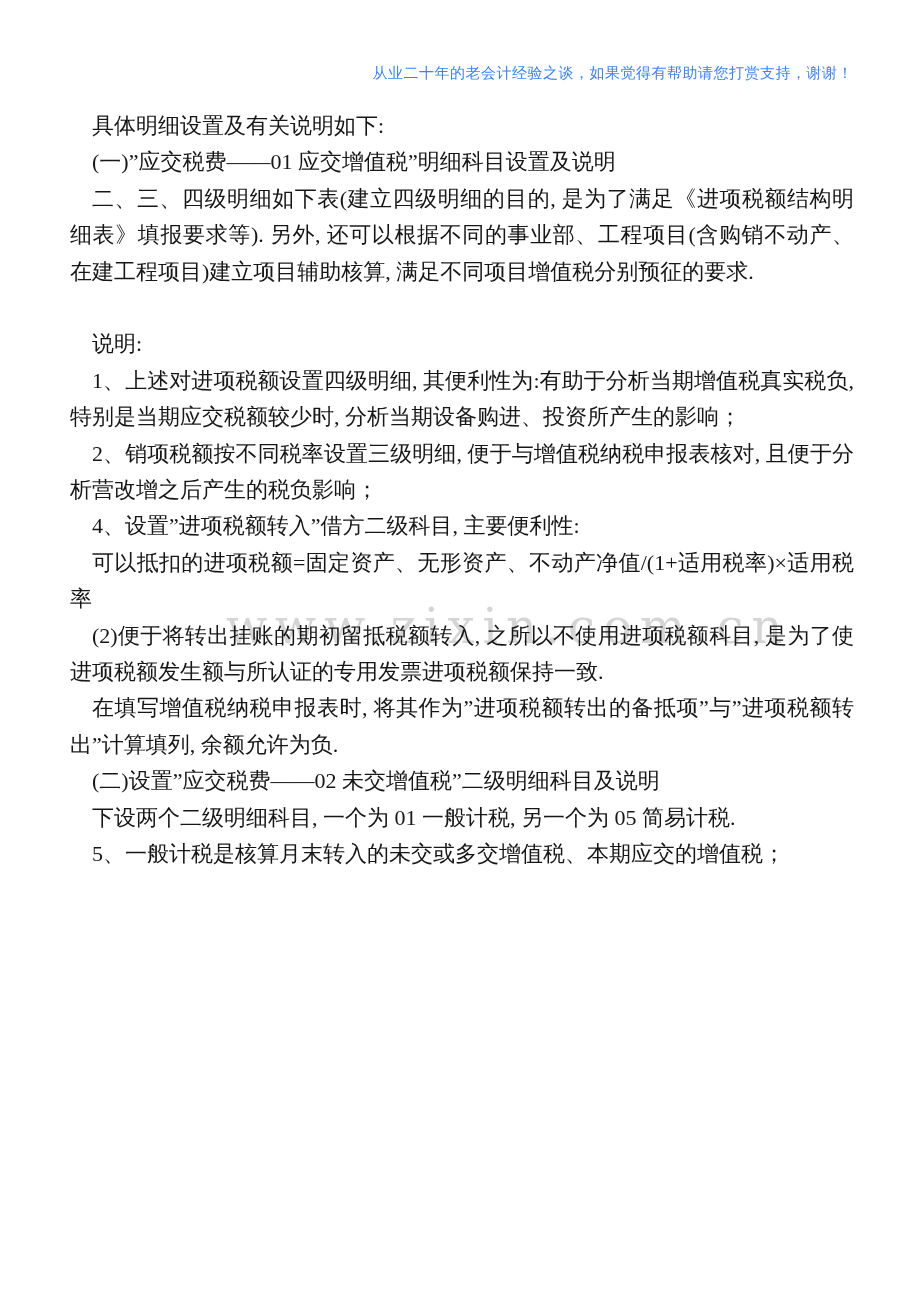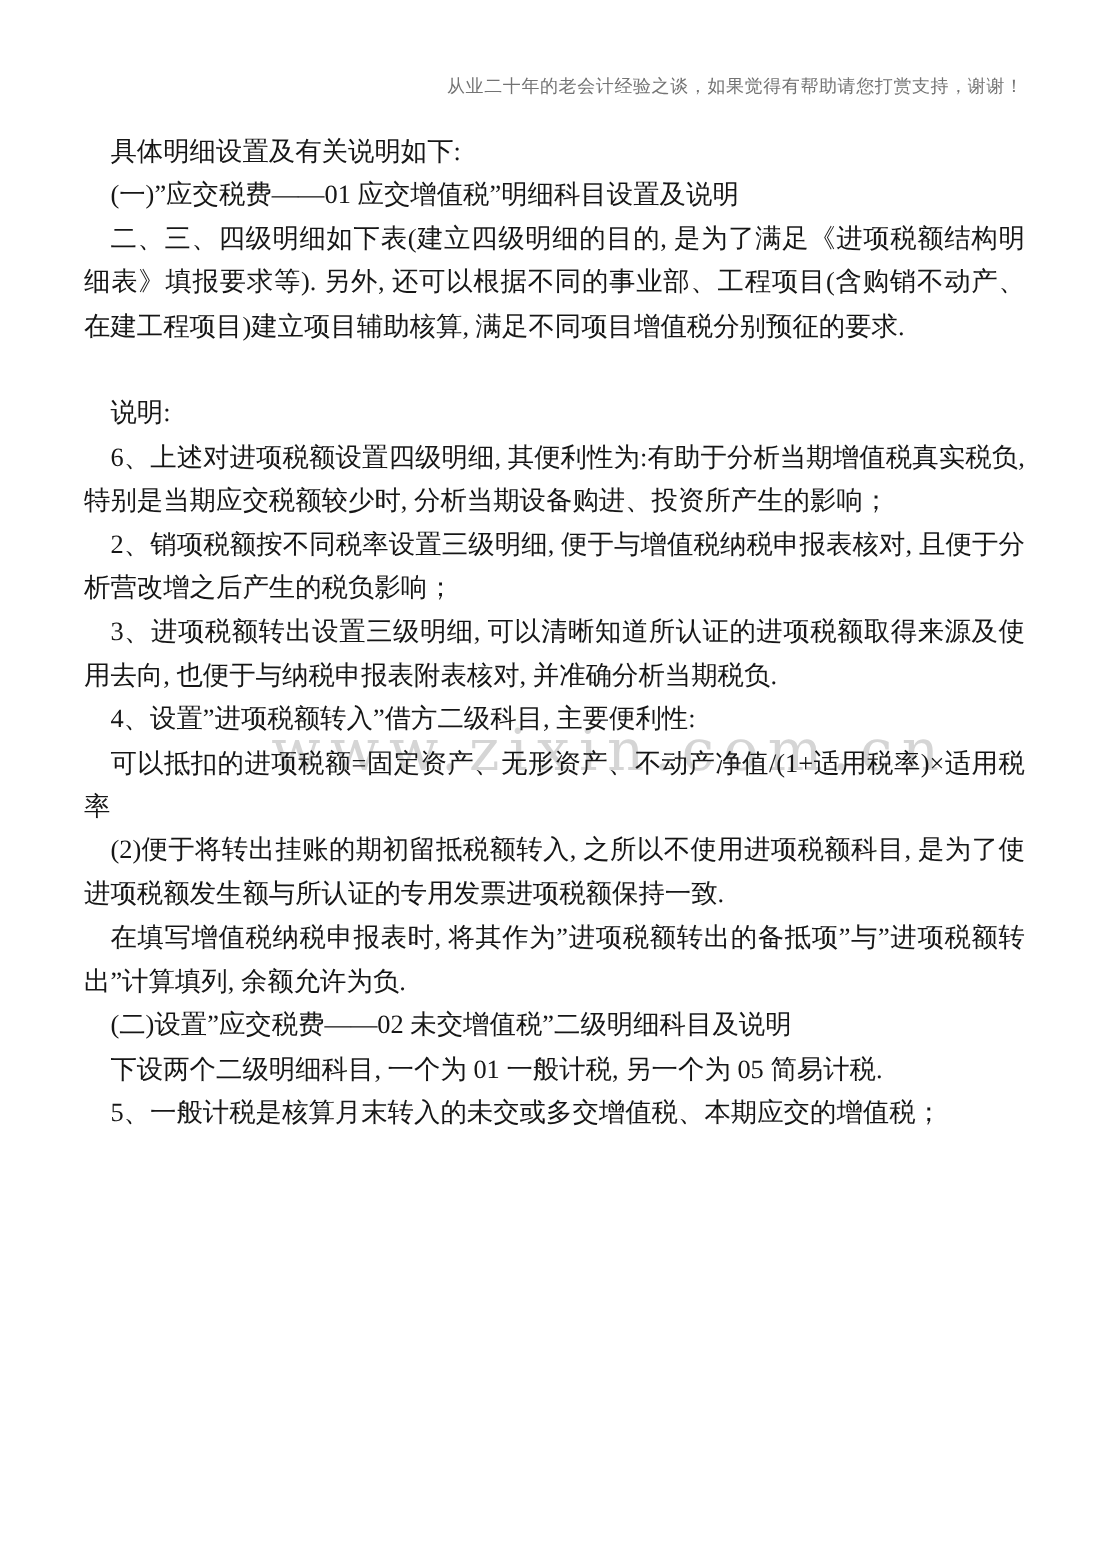--- a/index.html
+++ b/index.html
@@ -16,21 +16,21 @@
     font-family: "Liberation Serif", "DejaVu Serif", serif;
     color: #161616;
   }
   .header-note {
     position: absolute;
     top: 62px;
     right: 67px;
     font-size: 15px;
     line-height: 22px;
     letter-spacing: 0.5px;
-    color: #737373;
+    color: #3b82f6;
     white-space: nowrap;
     z-index: 2;
   }
   .watermark {
     position: absolute;
     top: 594px;
     left: 226px;
     font-size: 48px;
     line-height: 64px;
     letter-spacing: 8px;
@@ -66,23 +66,22 @@
   <div class="watermark">www.zixin.com.cn</div>
 
   <div class="header-note">从业二十年的老会计经验之谈，如果觉得有帮助请您打赏支持，谢谢！</div>
 
   <div class="content">
     <p>具体明细设置及有关说明如下:</p>
     <p>(一)”应交税费——01 应交增值税”明细科目设置及说明</p>
     <p>二、三、四级明细如下表(建立四级明细的目的, 是为了满足《进项税额结构明细表》填报要求等). 另外, 还可以根据不同的事业部、工程项目(含购销不动产、在建工程项目)建立项目辅助核算, 满足不同项目增值税分别预征的要求.</p>
     <p></p>
     <p>说明:</p>
-    <p>6、上述对进项税额设置四级明细, 其便利性为:有助于分析当期增值税真实税负, 特别是当期应交税额较少时, 分析当期设备购进、投资所产生的影响；</p>
+    <p>1、上述对进项税额设置四级明细, 其便利性为:有助于分析当期增值税真实税负, 特别是当期应交税额较少时, 分析当期设备购进、投资所产生的影响；</p>
     <p>2、销项税额按不同税率设置三级明细, 便于与增值税纳税申报表核对, 且便于分析营改增之后产生的税负影响；</p>
-    <p>3、进项税额转出设置三级明细, 可以清晰知道所认证的进项税额取得来源及使用去向, 也便于与纳税申报表附表核对, 并准确分析当期税负.</p>
     <p>4、设置”进项税额转入”借方二级科目, 主要便利性:</p>
     <p>可以抵扣的进项税额=固定资产、无形资产、不动产净值/(1+适用税率)×适用税率</p>
     <p>(2)便于将转出挂账的期初留抵税额转入, 之所以不使用进项税额科目, 是为了使进项税额发生额与所认证的专用发票进项税额保持一致.</p>
     <p>在填写增值税纳税申报表时, 将其作为”进项税额转出的备抵项”与”进项税额转出”计算填列, 余额允许为负.</p>
     <p>(二)设置”应交税费——02 未交增值税”二级明细科目及说明</p>
     <p>下设两个二级明细科目, 一个为 01 一般计税, 另一个为 05 简易计税.</p>
     <p>5、一般计税是核算月末转入的未交或多交增值税、本期应交的增值税；</p>
   </div>
 
 </div>

